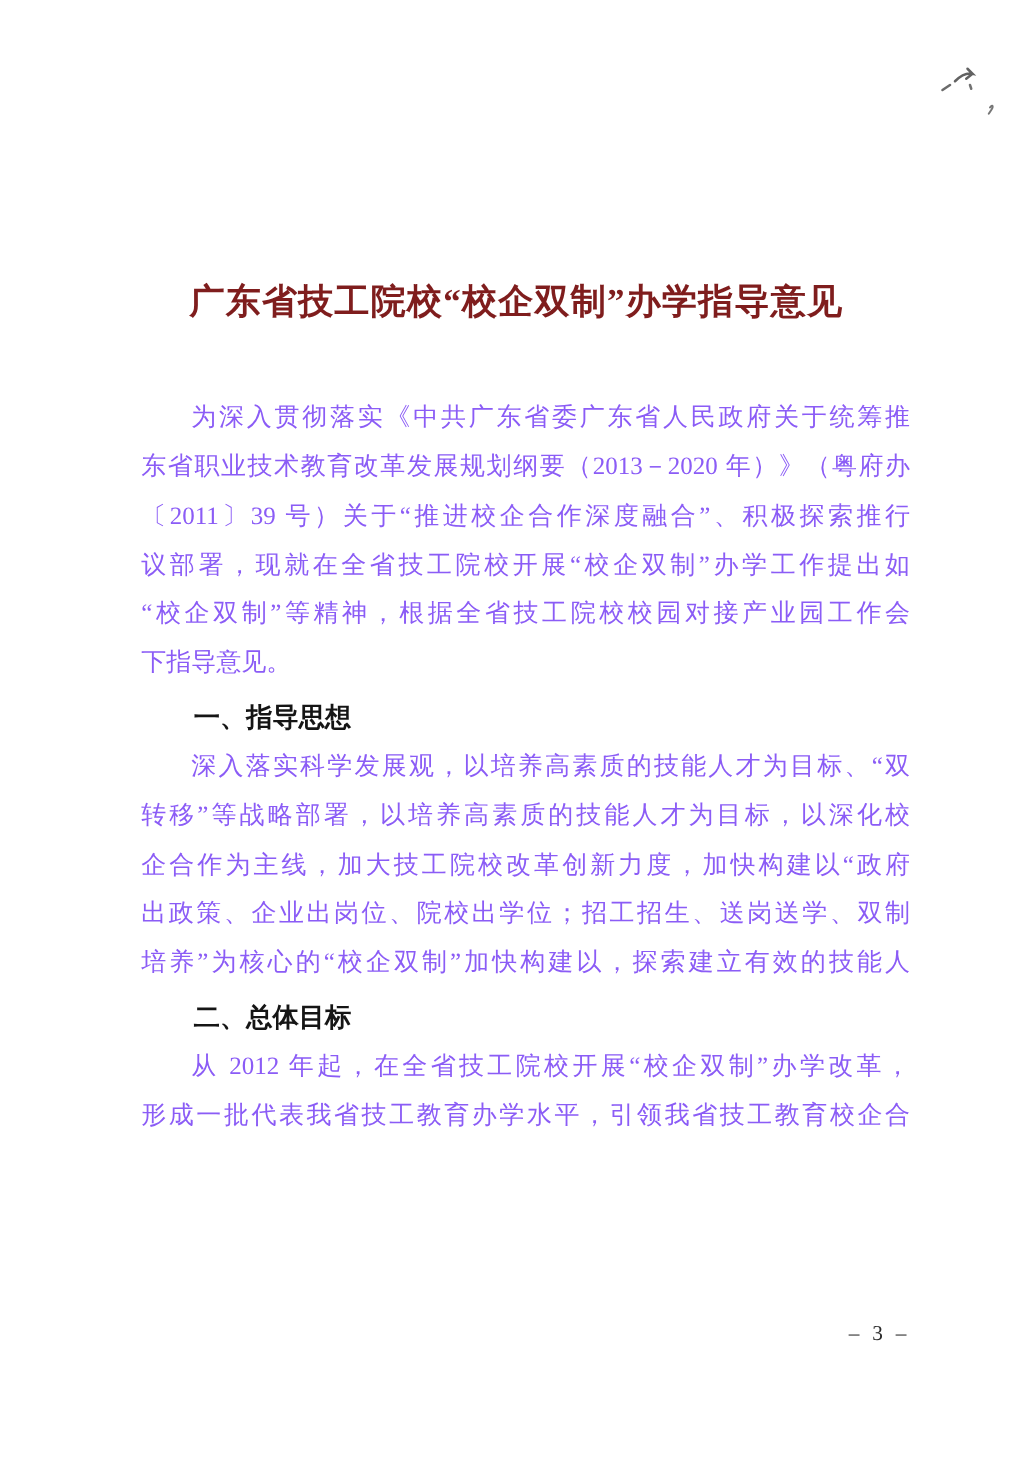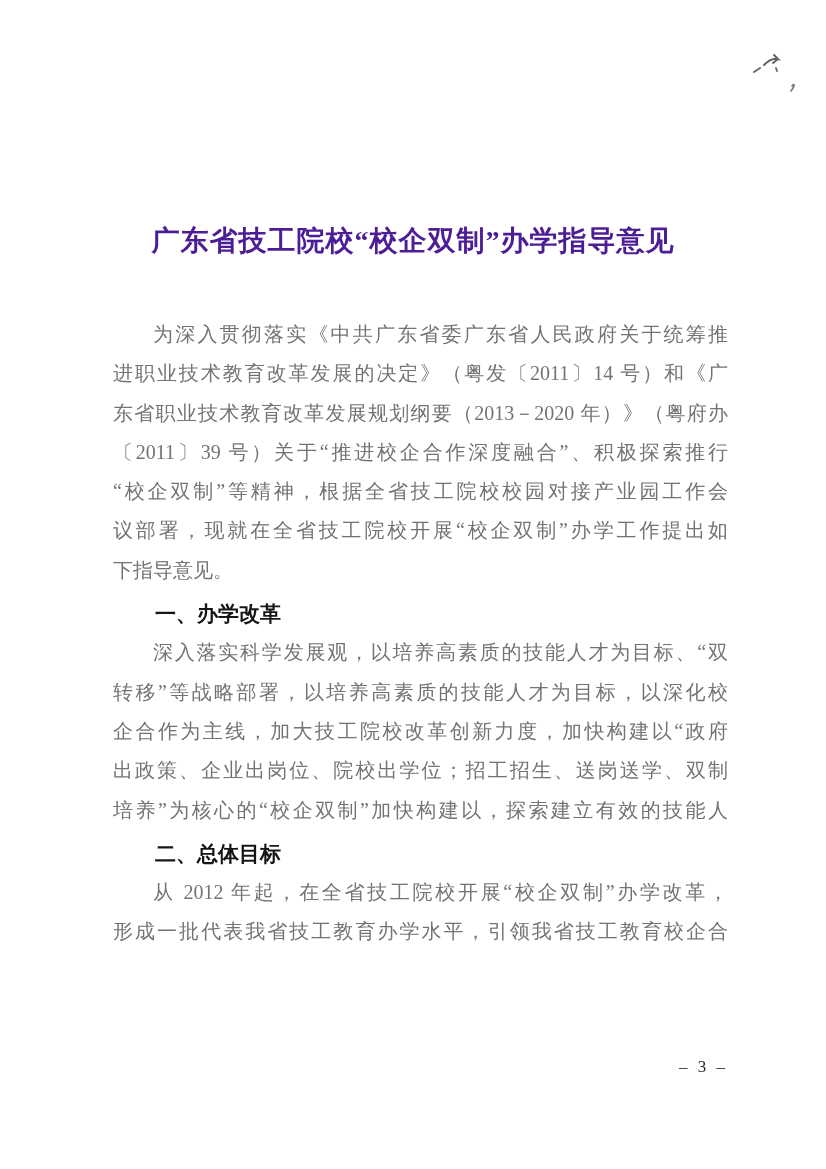--- a/index.html
+++ b/index.html
@@ -18,38 +18,38 @@
     color: #1f1f1f;
   }
   .doc-title {
     position: absolute;
     top: 222px;
     left: 0;
     width: 100%;
     text-align: center;
     font-size: 28px;
     font-weight: bold;
-    color: #4c1d95;
+    color: #7f1d1d;
     letter-spacing: 1px;
     font-family: "Liberation Serif", "DejaVu Serif", serif;
   }
   .doc-content {
     position: absolute;
     left: 113px;
     top: 315px;
     width: 615px;
   }
   .line {
     font-size: 20px;
     line-height: 39.3px;
     height: 39.3px;
     text-align: justify;
     text-align-last: justify;
     white-space: nowrap;
-    color: #737373;
+    color: #8b5cf6;
   }
   .line.short {
     text-align: left;
     text-align-last: left;
   }
   .line.indent {
     text-indent: 2em;
   }
   .heading {
     font-family: "Liberation Sans", "DejaVu Sans", sans-serif;
@@ -88,27 +88,26 @@
     <path d="M14 34 L20 30" stroke="#3a3a3a" stroke-width="2" fill="none" stroke-linecap="round"></path>
     <path d="M24 27 C28 23, 33 20, 38 21 L34 17 M38 21 L33 25" stroke="#2e2e2e" stroke-width="2" fill="none" stroke-linecap="round"></path>
     <path d="M36 30 L37 33" stroke="#444" stroke-width="2" fill="none" stroke-linecap="round"></path>
     <path d="M52 48 C54 45, 55 47, 53 50 L51 53" stroke="#4a4a4a" stroke-width="1.6" fill="none" stroke-linecap="round"></path>
   </svg>
 
   <div class="doc-title">广东省技工院校“校企双制”办学指导意见</div>
 
   <div class="doc-content">
       <div class="line indent">为深入贯彻落实《中共广东省委广东省人民政府关于统筹推</div>
-      <div class="line">进职业技术教育改革发展的决定》（粤发〔2011〕14 号）和《广</div>
       <div class="line">东省职业技术教育改革发展规划纲要（2013－2020 年）》（粤府办</div>
       <div class="line">〔2011〕39 号）关于“推进校企合作深度融合”、积极探索推行</div>
+      <div class="line">议部署，现就在全省技工院校开展“校企双制”办学工作提出如</div>
       <div class="line">“校企双制”等精神，根据全省技工院校校园对接产业园工作会</div>
-      <div class="line">议部署，现就在全省技工院校开展“校企双制”办学工作提出如</div>
       <div class="line short">下指导意见。</div>
-      <div class="heading">一、办学改革</div>
+      <div class="heading">一、指导思想</div>
       <div class="line indent">深入落实科学发展观，以培养高素质的技能人才为目标、“双</div>
       <div class="line">转移”等战略部署，以培养高素质的技能人才为目标，以深化校</div>
       <div class="line">企合作为主线，加大技工院校改革创新力度，加快构建以“政府</div>
       <div class="line">出政策、企业出岗位、院校出学位；招工招生、送岗送学、双制</div>
       <div class="line">培养”为核心的“校企双制”加快构建以，探索建立有效的技能人</div>
       <div class="heading">二、总体目标</div>
       <div class="line indent">从 2012 年起，在全省技工院校开展“校企双制”办学改革，</div>
       <div class="line">形成一批代表我省技工教育办学水平，引领我省技工教育校企合</div>
     </div>
 

